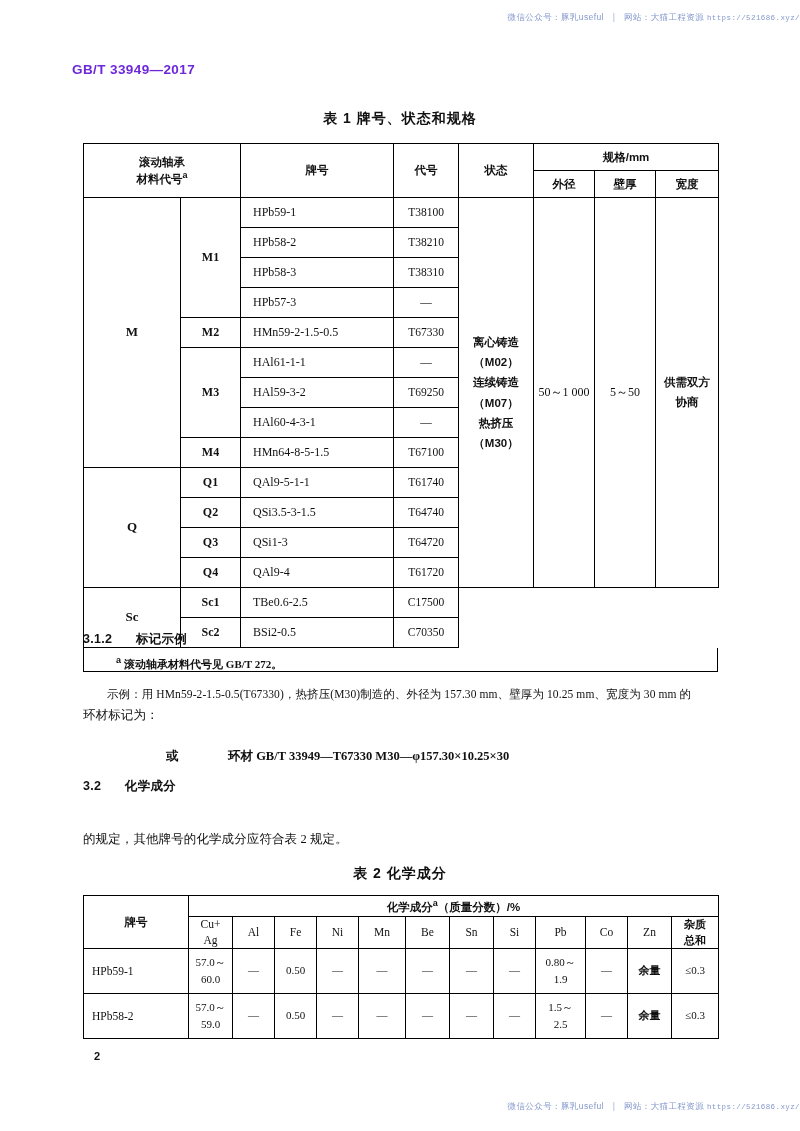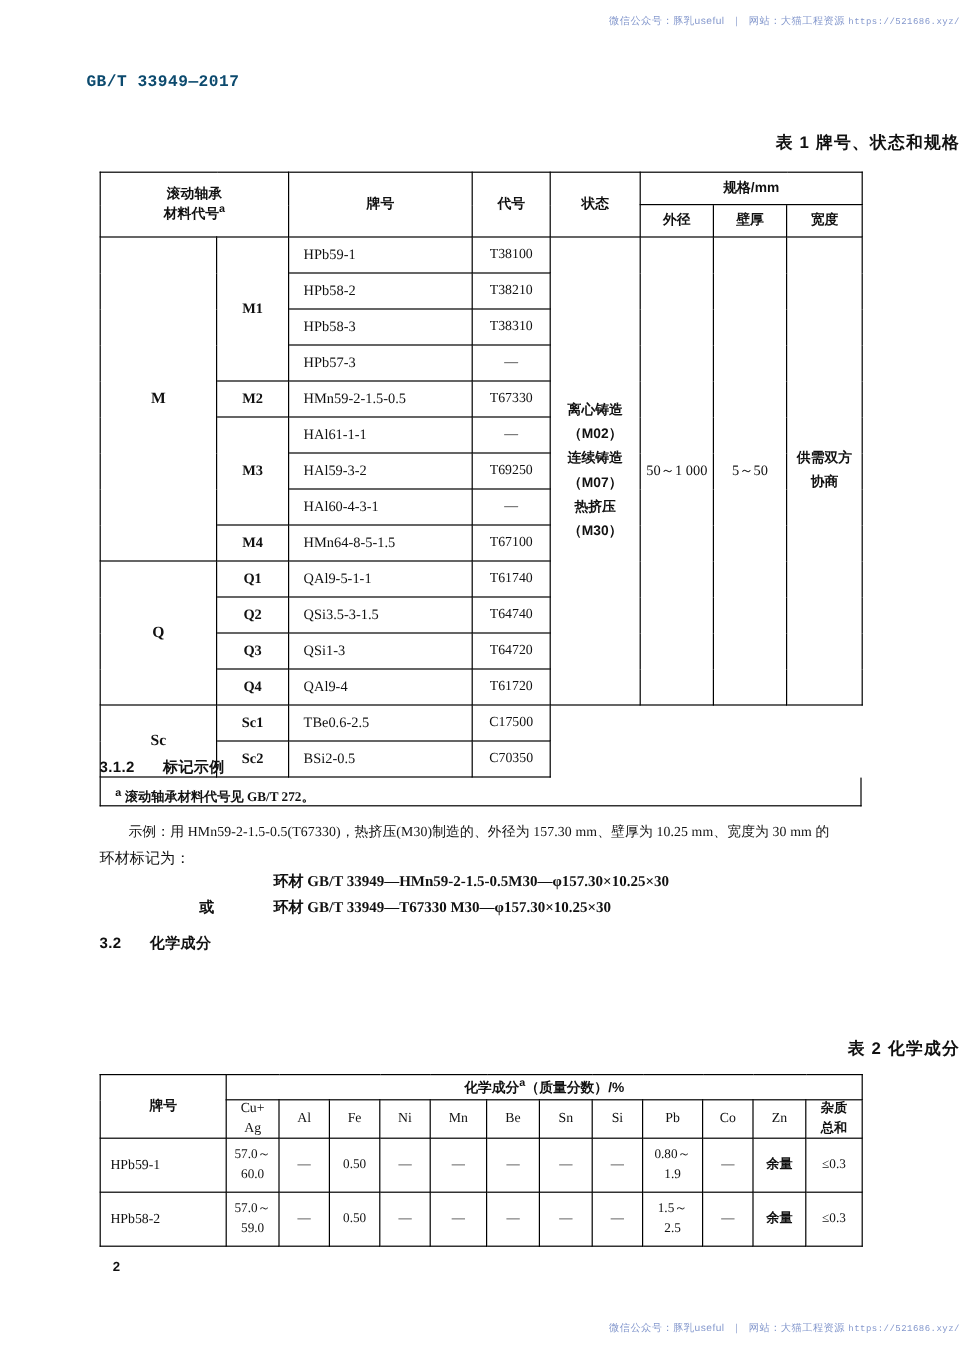--- a/index.html
+++ b/index.html
@@ -34,30 +34,30 @@
   .watermark-top { top: 12px; }
   .watermark-bottom { top: 1101px; }
   .watermark .sep { padding: 0 6px; color: #8fa0cf; }
   .watermark .url { font-family: "Liberation Mono", monospace; font-size: 7.5px; }
 
   
   .doc-header {
     position: absolute;
     left: 72px;
     top: 62px;
-    font-family: Liberation Mono, monospace;
+    font-family: Liberation Sans, sans-serif;
     font-weight: bold;
     font-size: 13.5px;
     letter-spacing: .4px;
-    color: #0c4a6e;
+    color: #6d28d9;
   }
 
   
   .table-caption {
-    text-align: right;
+    text-align: center;
     font-weight: bold;
     font-size: 14px;
     letter-spacing: 1px;
     color: #111;
     font-family: "Liberation Sans", sans-serif;
   }
   .cap1 { position: absolute; left: 0; top: 110px; width: 100%; }
   .cap2 { position: absolute; left: 0; top: 865px; width: 100%; }
 
   
@@ -94,21 +94,21 @@
   table.t1 td.spec  { font-size: 12px; }
   table.t1 td.nego  { font-family: "Liberation Sans", sans-serif; font-weight: bold; font-size: 11.5px; line-height: 1.7; }
   table.t1 td.hdr2  { height: 26px; margin-top: 20px; }
   .t1-note {
     border: 1px solid #000;
     border-top: none;
     border-bottom-width: 1.6px;
     height: 24px;
     line-height: 24px;
     text-align: left;
-    padding-left: 12px;
+    padding-left: 32px;
     font-size: 11px;
     font-family: "Liberation Sans", sans-serif;
     font-weight: bold;
     color: #111;
     box-sizing: border-box;
   }
   .t1-note .gb { font-family: "Liberation Serif", serif; }
   sup.mark { font-size: 9px; vertical-align: super; }
 
   
@@ -310,29 +310,29 @@
     </div>
   </div>
 
   <div class="sec-head" style="left:83px; top:631px;">
     <span>3.1.2</span>
     <span style="display:inline-block;width:16px"></span>
     <span>标记示例</span>
   </div>
   <div class="para" style="left:107px; top:683px; width:615px; font-size:11.5px;">示例：用 HMn59-2-1.5-0.5(T67330)，热挤压(M30)制造的、外径为 157.30 mm、壁厚为 10.25 mm、宽度为 30 mm 的</div>
   <div class="para" style="left:83px; top:704px; width:635px;">环材标记为：</div>
-  <div class="center-line" style="left:228px; top:726px;">环材 GB/T 33949—HMn59-2-1.5-0.5M30—φ157.30×10.25×30</div>
   <div class="center-line" style="left:166px; top:748px;">或</div>
   <div class="center-line" style="left:228px; top:748px;">环材 GB/T 33949—T67330 M30—φ157.30×10.25×30</div>
 
   <div class="sec-head" style="left:83px; top:778px;">
     <span>3.2</span>
     <span style="display:inline-block;width:16px"></span>
     <span>化学成分</span>
   </div>
+  <div class="para" style="left:83px; top:828px; width:635px;">的规定，其他牌号的化学成分应符合表 2 规定。</div>
 
   <div class="table-caption cap2">表 2  化学成分</div>
 
   <div class="t2-wrap">
     <table class="gbt t2">
       <colgroup>
         <col style="width:105px">
         <col style="width:44px">
           <col style="width:42px">
           <col style="width:42px">

